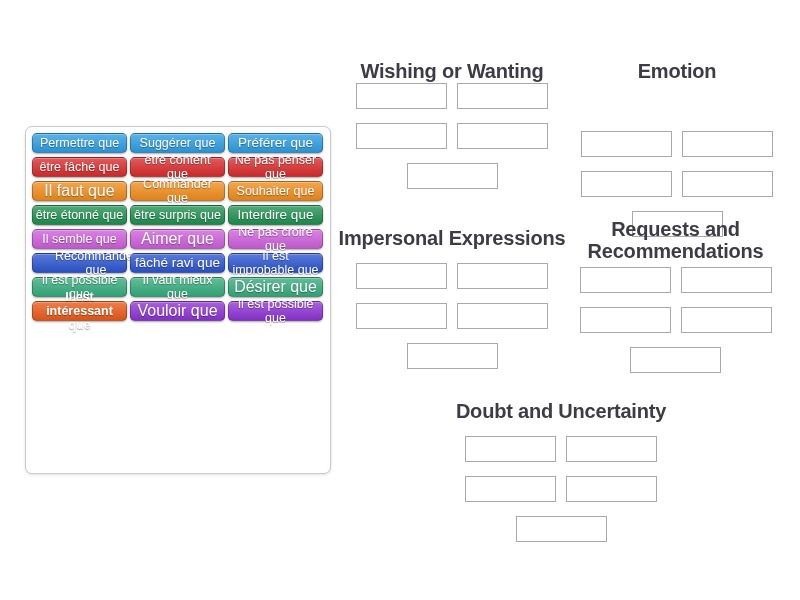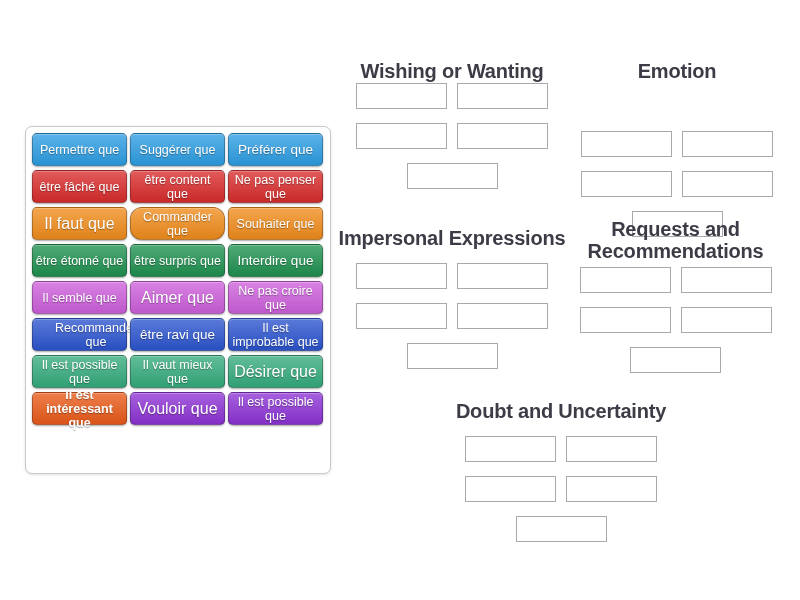--- a/index.html
+++ b/index.html
@@ -23,21 +23,21 @@
     box-shadow: 0 1px 3px rgba(0,0,0,0.12);
     padding: 6px;
     display: flex;
     flex-wrap: wrap;
     column-gap: 3px;
     row-gap: 4px;
     align-content: flex-start;
   }
   .tile {
     width: 95px;
-    height: 33px;
+    height: 20px;
     border-radius: 5px;
     border: 1px solid rgba(0,0,0,0.25);
     background-image: linear-gradient(rgba(255,255,255,0.22), rgba(0,0,0,0.07));
     box-shadow: 0 1px 2px rgba(0,0,0,0.35), inset 0 1px 0 rgba(255,255,255,0.25);
     color: #ffffff;
     text-shadow: 0 1px 1px rgba(0,0,0,0.35);
     font-size: 12.5px;
     line-height: 1.12;
     display: flex;
     align-items: center;
@@ -94,30 +94,30 @@
 <body>
 
 <div class="tile-panel">
   <div class="tile" style="background-color: rgb(45, 157, 226);">Permettre que</div>
   <div class="tile" style="background-color: rgb(45, 157, 226);">Suggérer que</div>
   <div class="tile medium" style="background-color: rgb(45, 157, 226);">Préférer que</div>
   <div class="tile" style="background-color: rgb(217, 44, 44);">être fâché que</div>
   <div class="tile" style="background-color: rgb(217, 44, 44);">être content que</div>
   <div class="tile" style="background-color: rgb(217, 44, 44);">Ne pas penser que</div>
   <div class="tile large" style="background-color: rgb(240, 140, 28);">Il faut que</div>
-  <div class="tile" style="background-color: rgb(240, 140, 28); border-radius: 12px;">Commander que</div>
+  <div class="tile" style="background-color: rgb(240, 140, 28);">Commander que</div>
   <div class="tile" style="background-color: rgb(240, 140, 28);">Souhaiter que</div>
   <div class="tile" style="background-color: rgb(31, 145, 80);">être étonné que</div>
   <div class="tile" style="background-color: rgb(31, 145, 80);">être surpris que</div>
   <div class="tile medium" style="background-color: rgb(31, 145, 80);">Interdire que</div>
   <div class="tile" style="background-color: rgb(205, 95, 219);">Il semble que</div>
   <div class="tile large" style="background-color: rgb(205, 95, 219);">Aimer que</div>
   <div class="tile" style="background-color: rgb(205, 95, 219);">Ne pas croire que</div>
   <div class="tile" style="background-color: rgb(44, 85, 207); padding-left: 35px;">Recommander que</div>
-  <div class="tile medium" style="background-color: rgb(44, 85, 207);">être ravi que</div>
+  <div class="tile medium" style="background-color: rgb(44, 85, 207);">fâché ravi que</div>
   <div class="tile" style="background-color: rgb(44, 85, 207);">Il est improbable que</div>
   <div class="tile" style="background-color: rgb(53, 171, 124);">Il est possible que</div>
   <div class="tile" style="background-color: rgb(53, 171, 124);">Il vaut mieux que</div>
   <div class="tile large" style="background-color: rgb(53, 171, 124);">Désirer que</div>
   <div class="tile" style="background-color: rgb(233, 90, 25); font-weight: bold;">Il est intéressant que</div>
   <div class="tile large" style="background-color: rgb(141, 51, 212);">Vouloir que</div>
   <div class="tile" style="background-color: rgb(141, 51, 212);">Il est possible que</div>
 </div>
 
 <div class="group g-row1" id="group-wishing">

